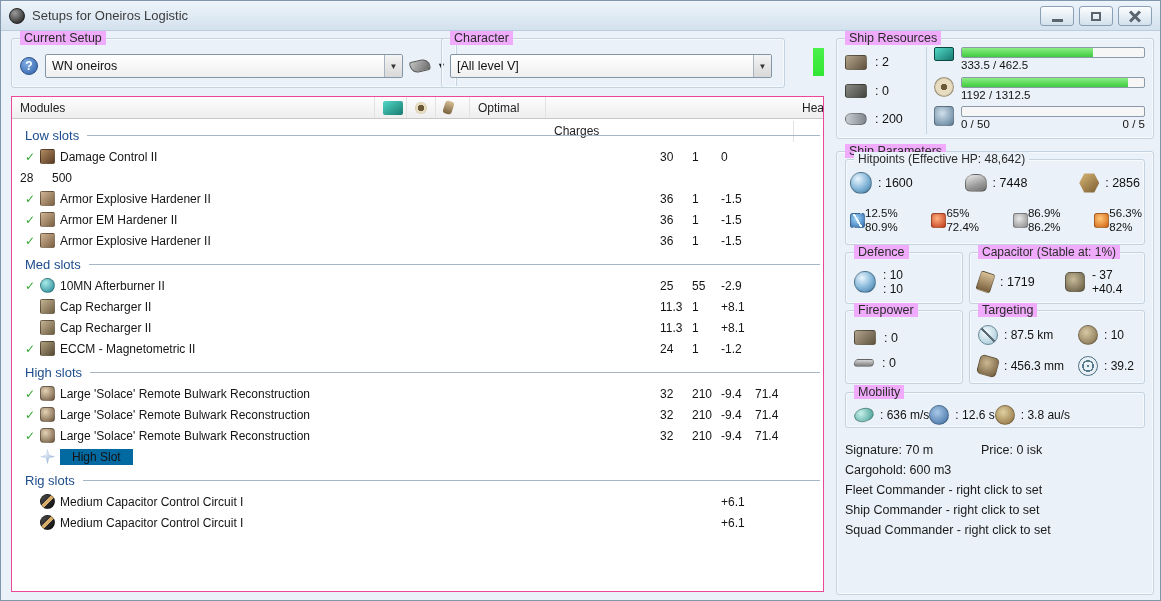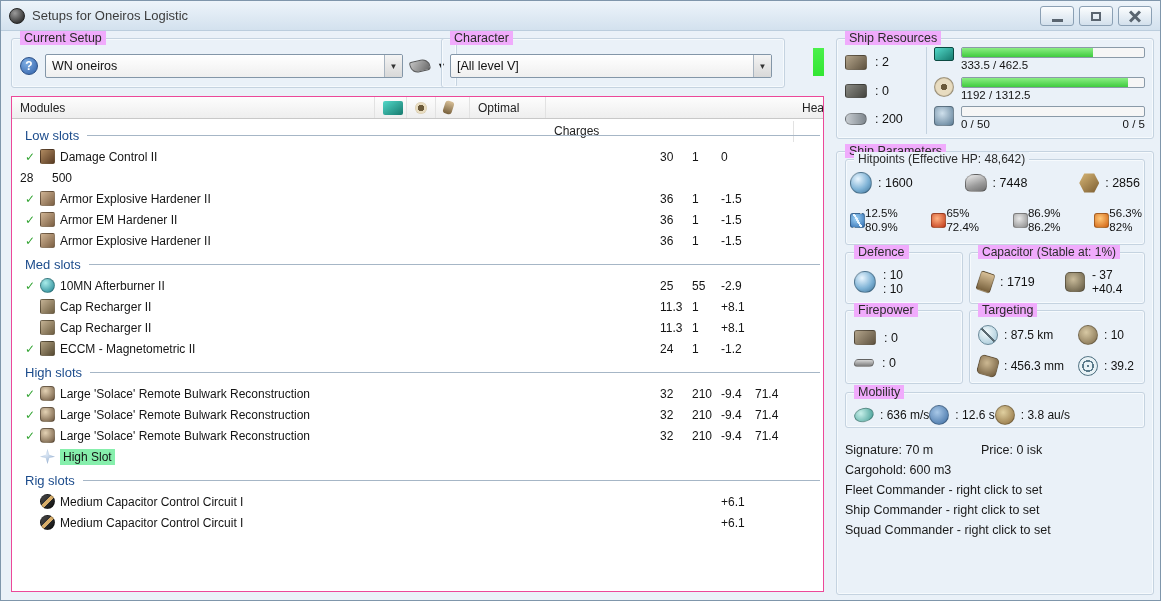--- a/index.html
+++ b/index.html
@@ -55,21 +55,21 @@
   .hicon { width:14px; height:10px; flex:none; }
 
   #module-rows { padding-top:3px; }
   .section-row { height:22px; display:flex; align-items:center; padding-left:13px; margin-top:2px; }
   .section-label { font-size:13px; color:#1C4C8C; white-space:nowrap; }
   .section-line { flex:1; height:1px; background:#A6B6C6; margin:0 3px 0 8px; }
   .mod-row { height:21px; display:flex; align-items:center; }
   .cell-name { flex:1; display:flex; align-items:center; padding-left:13px; overflow:hidden; white-space:nowrap; }
   .check { width:15px; flex:none; color:#35A535; font-weight:bold; font-size:12px; }
   .mod-icon { width:15px; height:15px; flex:none; margin-right:5px; border-radius:2px; border:1px solid rgba(0,0,0,.25); }
-  .mod-name.empty { background:#86efac; padding:1px 3px; }
+  .mod-name.empty { background:#0369a1; padding:1px 12px; }
   .mod-row .cell { flex:none; padding-left:8px; overflow:hidden; white-space:nowrap; }
   .num-cpu { width:32px; } .num-pg { width:29px; } .num-cap { width:34px; } .num-optimal { width:76px; }
 
   
   .mod-damage-control { background:linear-gradient(135deg,#b08a60,#5a3c24); }
   .mod-armor-plate { background:linear-gradient(135deg,#9a9a9a,#3a3a3a); }
   .mod-hardener { background:linear-gradient(135deg,#d0b494,#7c6044); }
   .mod-afterburner { background:radial-gradient(circle at 35% 30%,#a8ecea,#1f8290); border-radius:50%; }
   .mod-cap-recharger { background:linear-gradient(135deg,#c4b294,#6f5f42); }
   .mod-eccm { background:linear-gradient(135deg,#b0a080,#564a32); }

